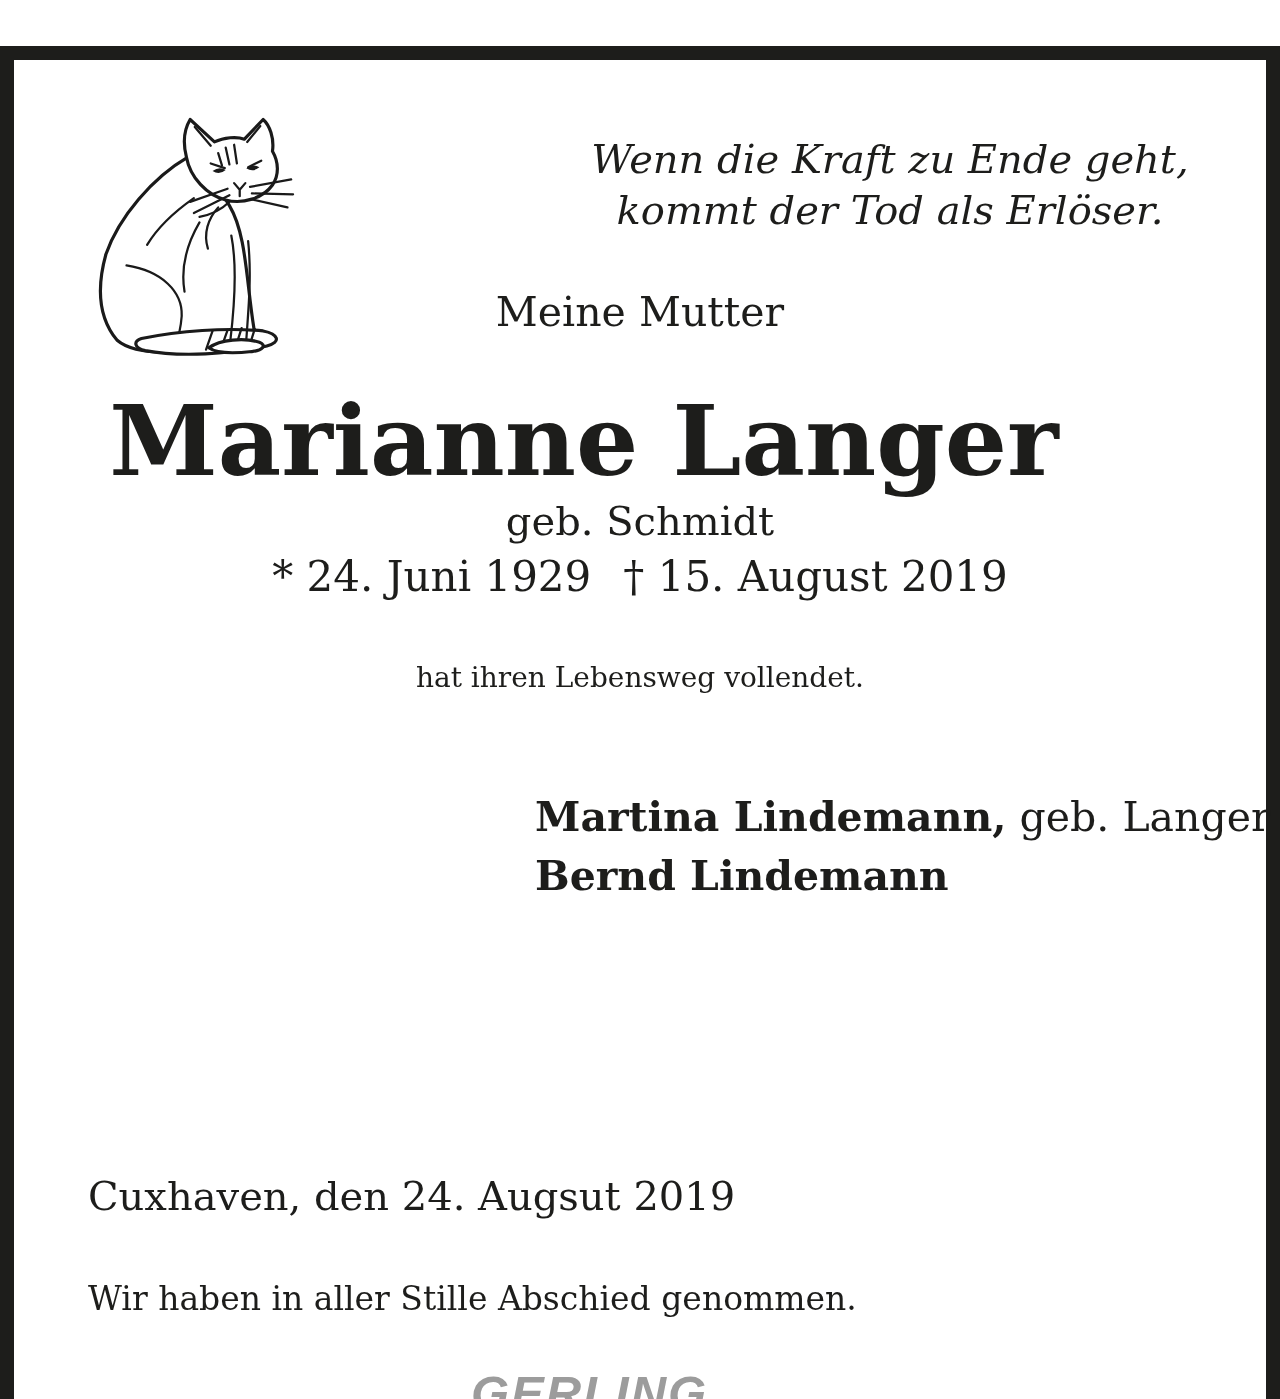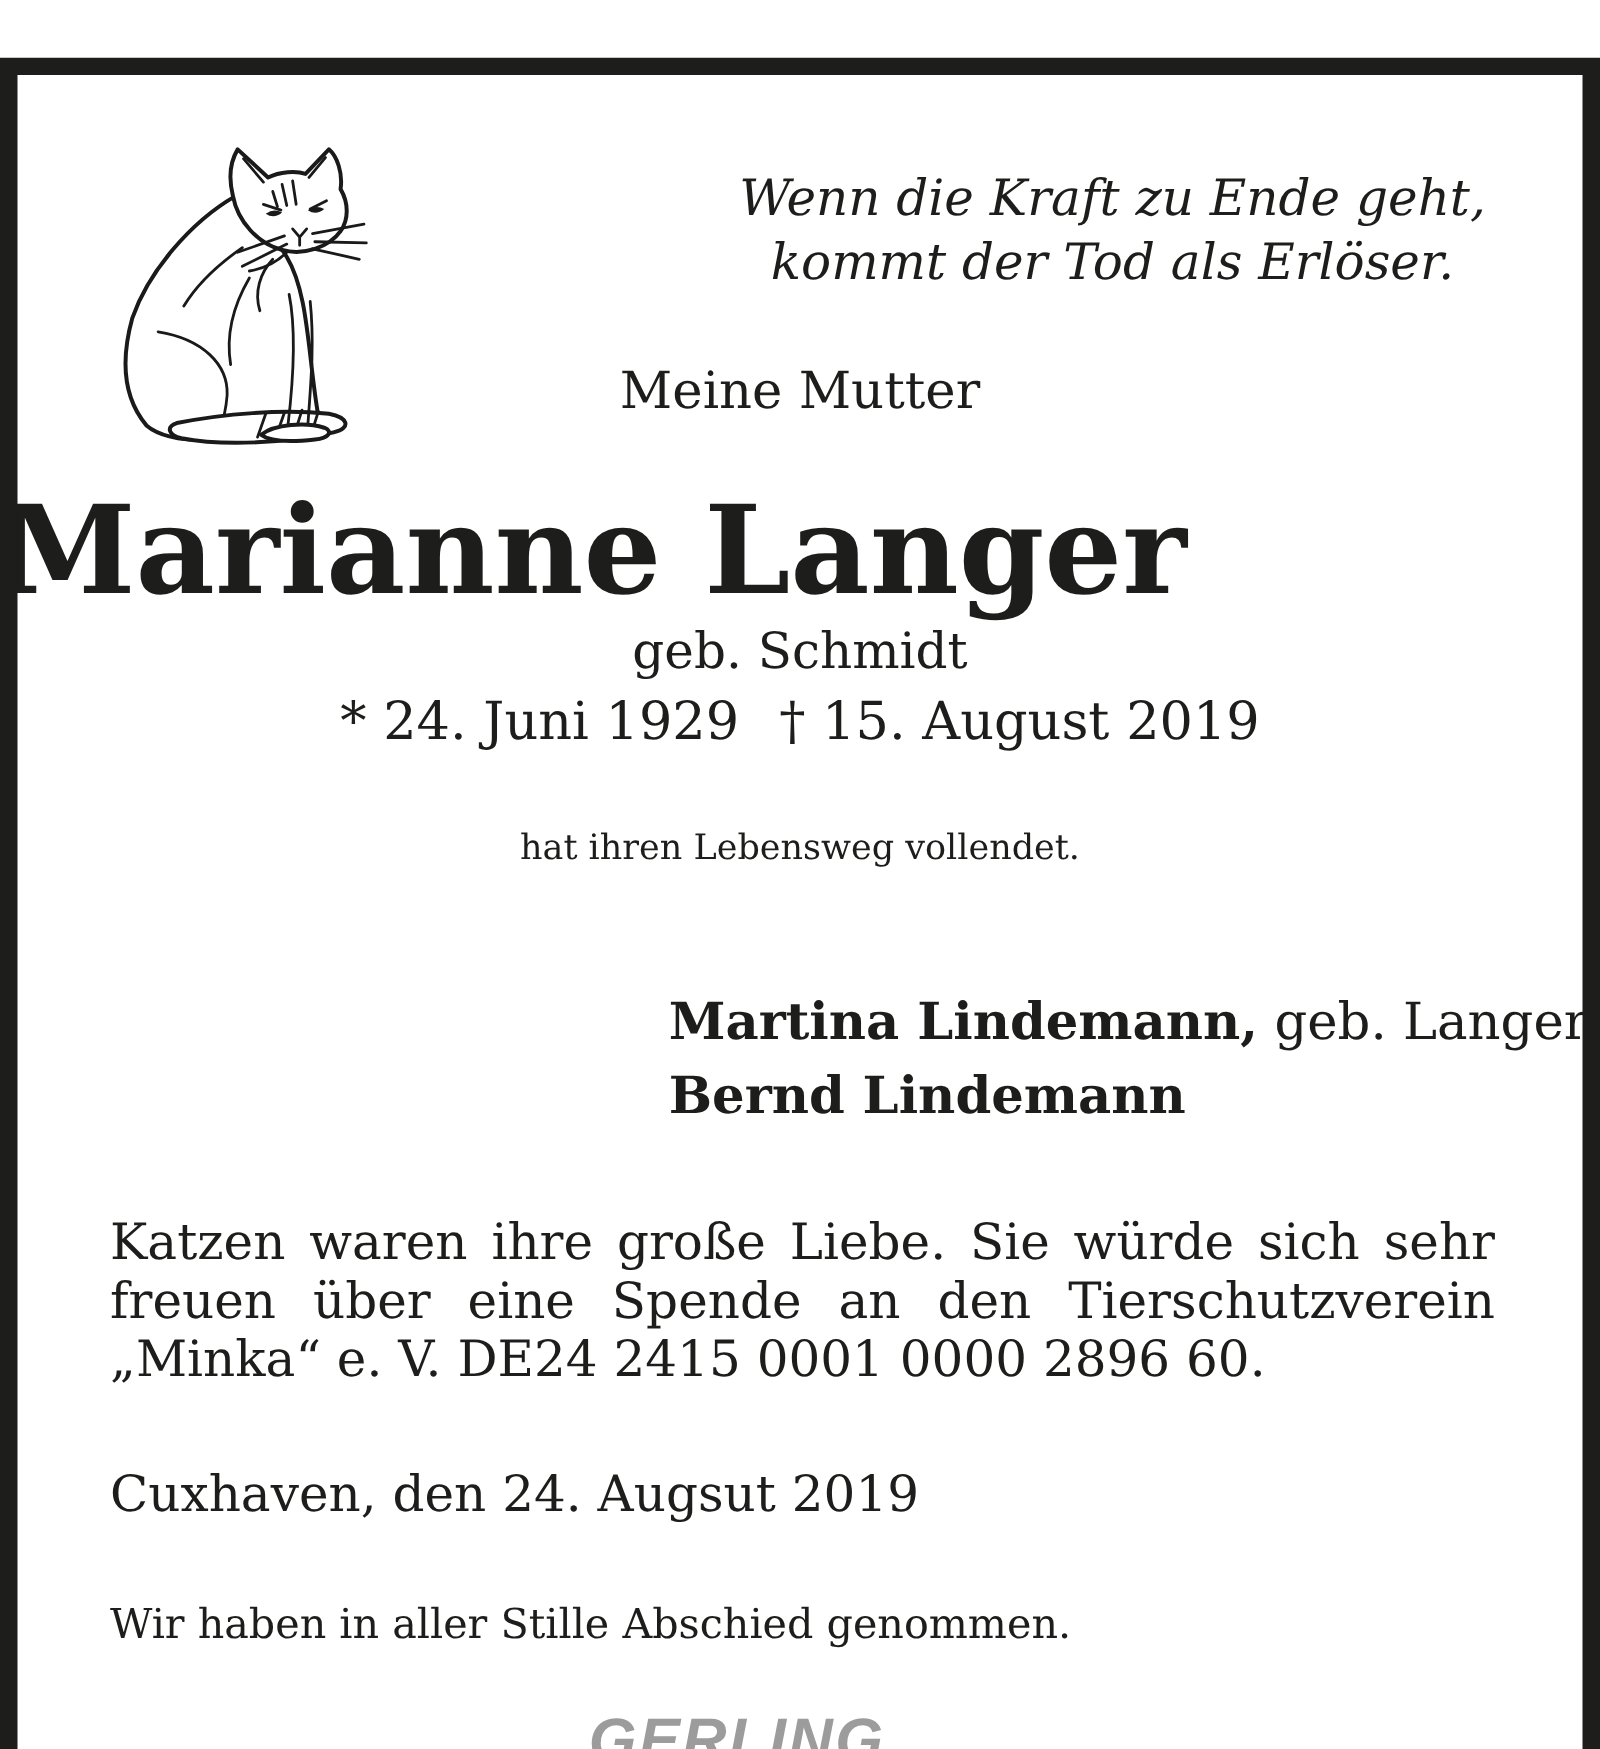--- a/index.html
+++ b/index.html
@@ -27,21 +27,21 @@
     position:absolute;left:560px;top:88px;width:660px;
     text-align:center;font-style:italic;
     font-size:40px;line-height:51px;
   }
   .intro{
     position:absolute;left:0;top:242px;width:1280px;
     text-align:center;font-size:41px;
   }
   .deceased-name{
     position:absolute;left:0;top:338px;width:1168px;
-    text-align:left;font-weight:bold;
+    text-align:center;font-weight:bold;
     font-size:98px;line-height:1.16;
     white-space:nowrap;
   }
   .birth-name{
     position:absolute;left:0;top:452px;width:1280px;
     text-align:center;font-size:40px;
   }
   .dates{
     position:absolute;left:0;top:506px;width:1280px;
     display:flex;justify-content:center;column-gap:32px;
@@ -176,25 +176,20 @@
     <span>† 15. August 2019</span>
   </div>
 
   <div class="statement">hat ihren Lebensweg vollendet.</div>
 
   <div class="mourners">
     <div><b>Martina Lindemann,</b><span> geb. Langer</span></div>
     <div><b>Bernd Lindemann</b><span></span></div>
   </div>
 
-  <div class="donation">
-    <div class="just">Katzen waren ihre große Liebe. Sie würde sich sehr</div>
-    <div class="just">freuen über eine Spende an den Tierschutzverein</div>
-    <div>„Minka“ e. V. DE24 2415 0001 0000 2896 60.</div>
-  </div>
 
   <div class="place-date">Cuxhaven, den 24. Augsut 2019</div>
 
   <div class="closing">Wir haben in aller Stille Abschied genommen.</div>
 
   <div class="logo-plate">
     <div class="logo-name">GERLING</div>
     <div class="logo-subtitle">BESTATTUNGEN</div>
   </div>
 

